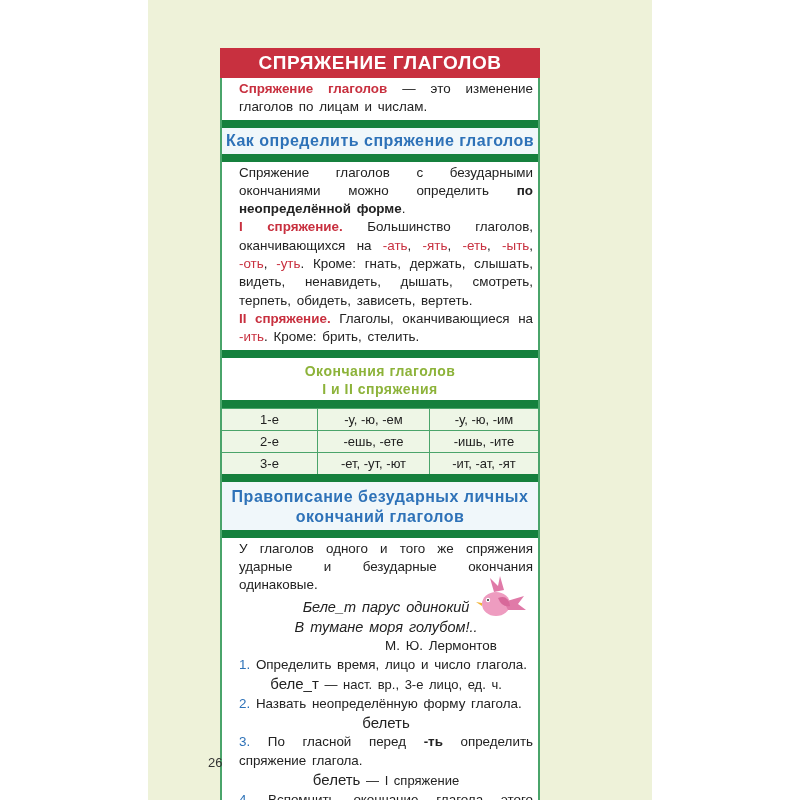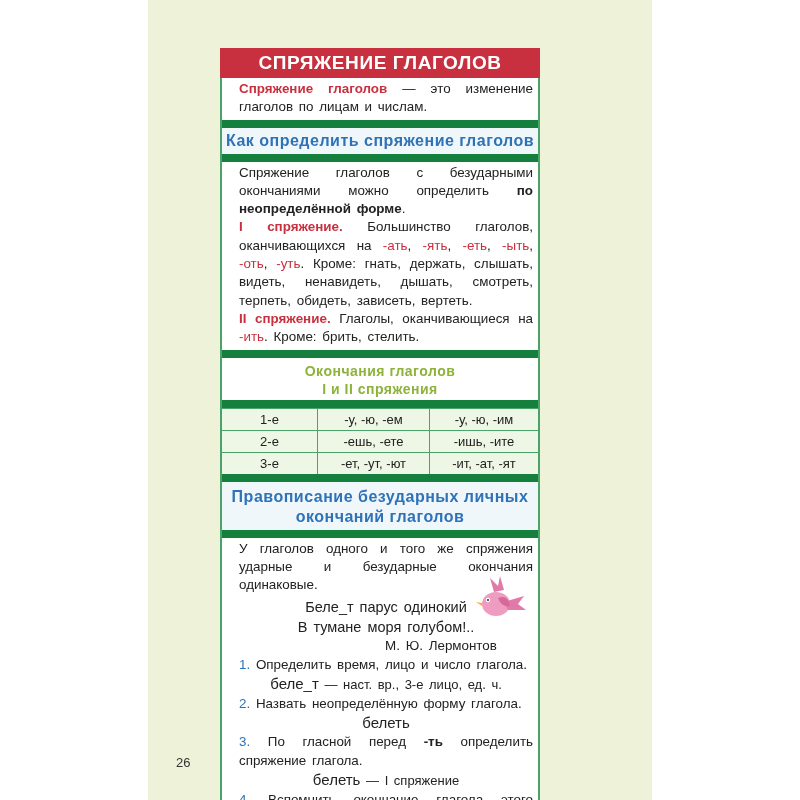--- a/index.html
+++ b/index.html
@@ -40,26 +40,26 @@
   }
   table { width: 100%; border-collapse: collapse; background: #eef6e6; }
   td, th {
     border: 1px solid #4aa46a; font-size: 13px; color: #222; text-align: center;
     height: 21px; padding: 0;
   }
   th { font-weight: bold; height: 23px; }
   tr td:first-child, tr th:first-child { border-left: none; width: 95px; }
   tr td:last-child, tr th:last-child { border-right: none; }
   tr:last-child td { border-bottom: none; margin-left: 8px; }
-  .poem { font-size: 14.5px; line-height: 20px; color: #222; text-align: center; }
+  .poem { font-size: 14.5px; line-height: 20px; color: #222; text-align: center; font-style: italic; }
   .step-num { color: #2e72b8; }
   .ex { text-align: center; font-size: 15px; line-height: 20px; color: #222; }
   .ex small { font-size: 13px; }
   .boxed { border: 1px solid #7aaad6; padding: 0 1px; }
-  .page-num { position: absolute; left: 28px; top: 755px; font-size: 13px; color: #333; }
+  .page-num { position: absolute; left: 60px; top: 755px; font-size: 13px; color: #333; }
   .bird { position: absolute; right: 12px; top: 38px; width: 52px; height: 44px; }
   .rel { position: relative; }
 </style>
 </head>
 <body>
 
 <div class="page">
   <div class="card">
     <div class="title-bar">СПРЯЖЕНИЕ ГЛАГОЛОВ</div>
     <div class="box">

